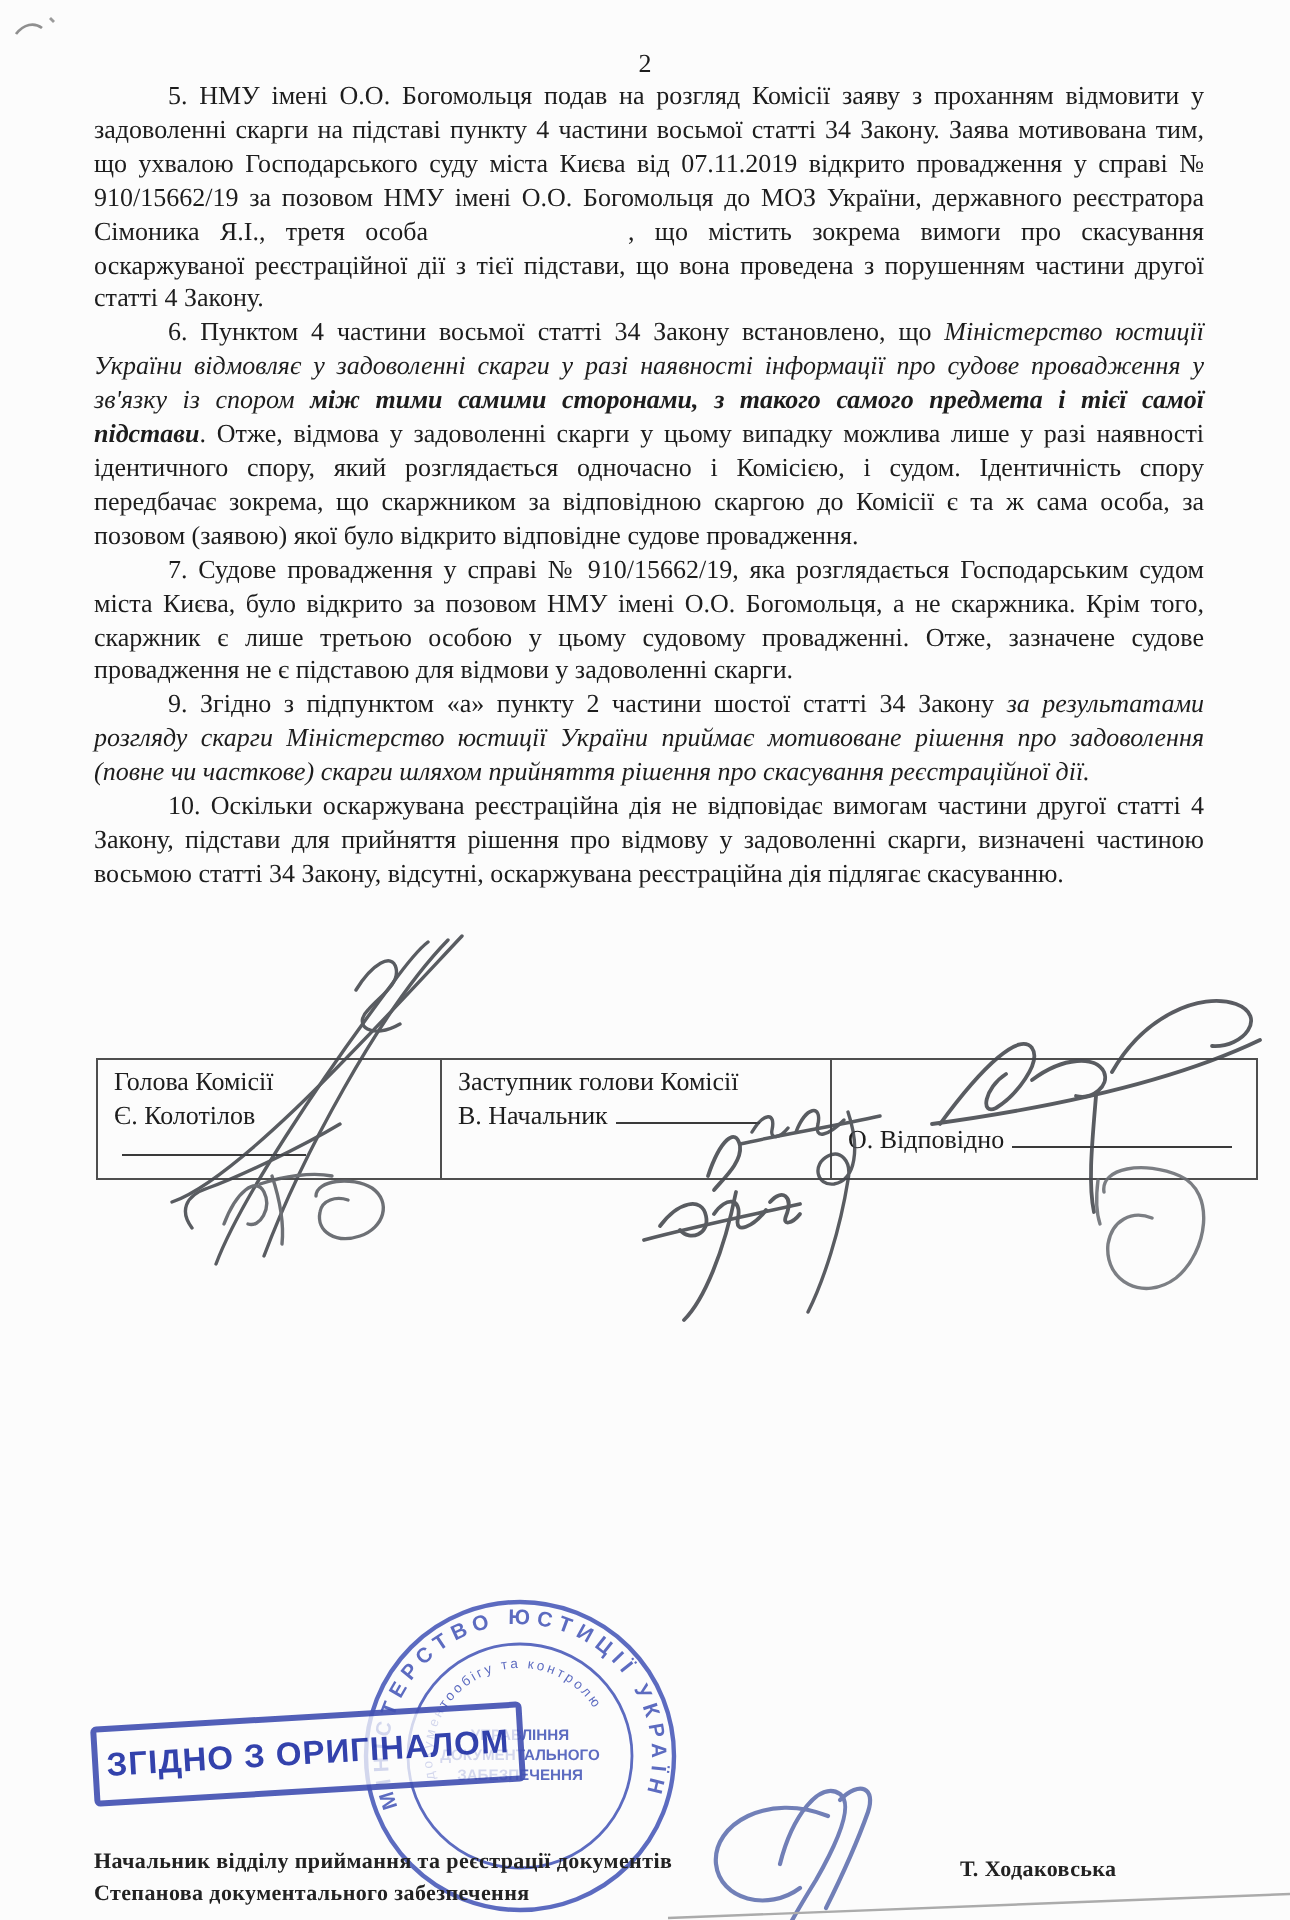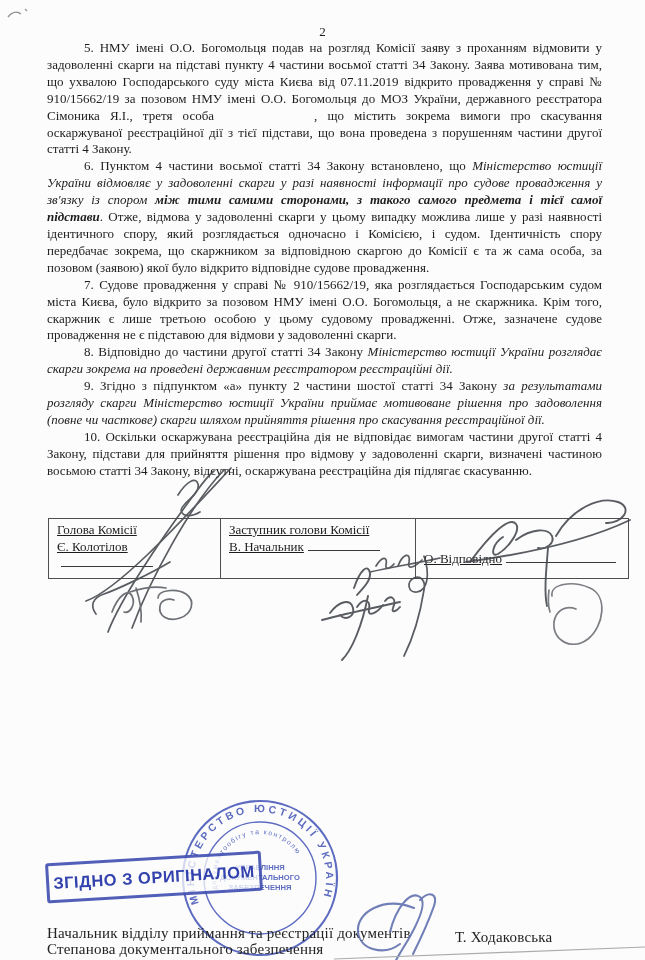--- a/index.html
+++ b/index.html
@@ -11,58 +11,57 @@
   .page-number { position:absolute; top:24px; left:0; right:0; text-align:center; font-size:13px; }
   .content {
     position:absolute; top:40px; left:47px; width:555px;
     font-size:13px; line-height:16.9px; text-align:justify;
   }
   .content p { margin:0; text-indent:37px; }
   .content i { font-style:italic; }
   .content b i, .content b { font-weight:bold; }
   .redaction { display:inline-block; width:100px; height:9px; }
 
-  .sig-table { position:absolute; top:518px; left:48px; border-collapse:collapse; table-layout:fixed;text-decoration:underline; }
+  .sig-table { position:absolute; top:529px; left:48px; border-collapse:collapse; table-layout:fixed; }
   .sig-table td {
     border:1px solid #4e4e4e; padding:3px 8px 6px;
     font-size:13px; line-height:16.5px; vertical-align:top;
   }
   .sig-table td.vbottom { vertical-align:bottom; }
   .sig-line { display:inline-block; border-bottom:1.2px solid #3a3a3a; height:11px; margin-left:4px; }
 
   .stamp-round { position:absolute; left:180px; top:798px; width:160px; height:160px; opacity:.82; }
   .stamp-rect {
     position:absolute; left:46px; top:857px; width:210px; height:34px;
     border:3px solid rgba(41,57,168,.85); border-radius:3px;
     background:rgba(252,252,252,.78);
     transform:rotate(-3.4deg);
     display:flex; align-items:center; justify-content:center;
     font-family:"Liberation Sans", sans-serif;
     font-weight:bold; font-size:16.5px; letter-spacing:.5px; color:#2939a8; opacity:.95;
   }
   .footer-line1, .footer-line2, .footer-signer {
-    position:absolute; left:47px; font-weight:normal; font-size:15px; letter-spacing:.2px; color:#222;
+    position:absolute; left:47px; font-weight:bold; font-size:11px; letter-spacing:.2px; color:#222;
   }
   .footer-line1 { top:925px; }
   .footer-line2 { top:941px; }
-  .footer-signer { left:455px; top:929px; }
+  .footer-signer { left:480px; top:929px; }
   .ink-overlay { position:absolute; left:0; top:0; pointer-events:none; }
 </style>
 </head>
 <body>
 
 <div class="page">
 
   <div class="page-number">2</div>
 
   <div class="content">
     <p><span>5. НМУ імені О.О. Богомольця подав на розгляд Комісії заяву з проханням відмовити у задоволенні скарги на підставі пункту 4 частини восьмої статті 34 Закону. Заява мотивована тим, що ухвалою Господарського суду міста Києва від 07.11.2019 відкрито провадження у справі № 910/15662/19 за позовом НМУ імені О.О. Богомольця до МОЗ України, державного реєстратора Сімоника Я.І., третя особа</span><span class="redaction"></span><span>, що містить зокрема вимоги про скасування оскаржуваної реєстраційної дії з тієї підстави, що вона проведена з порушенням частини другої статті 4 Закону.</span></p>
     <p><span>6. Пунктом 4 частини восьмої статті 34 Закону встановлено, що </span><i>Міністерство юстиції України відмовляє у задоволенні скарги у разі наявності інформації про судове провадження у зв'язку із спором </i><b><i>між тими самими сторонами, з такого самого предмета і тієї самої підстави</i></b><span>. Отже, відмова у задоволенні скарги у цьому випадку можлива лише у разі наявності ідентичного спору, який розглядається одночасно і Комісією, і судом. Ідентичність спору передбачає зокрема, що скаржником за відповідною скаргою до Комісії є та ж сама особа, за позовом (заявою) якої було відкрито відповідне судове провадження.</span></p>
     <p><span>7. Судове провадження у справі № 910/15662/19, яка розглядається Господарським судом міста Києва, було відкрито за позовом НМУ імені О.О. Богомольця, а не скаржника. Крім того, скаржник є лише третьою особою у цьому судовому провадженні. Отже, зазначене судове провадження не є підставою для відмови у задоволенні скарги.</span></p>
-    <p><span>8. Відповідно до частини другої статті 34 Закону </span><i>Міністерство юстиції України розглядає скарги зокрема на проведені державним реєстратором реєстраційні дії.</i></p>
     <p><span>9. Згідно з підпунктом «а» пункту 2 частини шостої статті 34 Закону </span><i>за результатами розгляду скарги Міністерство юстиції України приймає мотивоване рішення про задоволення (повне чи часткове) скарги шляхом прийняття рішення про скасування реєстраційної дії.</i></p>
     <p><span>10. Оскільки оскаржувана реєстраційна дія не відповідає вимогам частини другої статті 4 Закону, підстави для прийняття рішення про відмову у задоволенні скарги, визначені частиною восьмою статті 34 Закону, відсутні, оскаржувана реєстраційна дія підлягає скасуванню.</span></p>
   </div>
 
   <table class="sig-table">
     <colgroup>
         <col style="width:172px">
         <col style="width:195px">
         <col style="width:213px">
       </colgroup>

